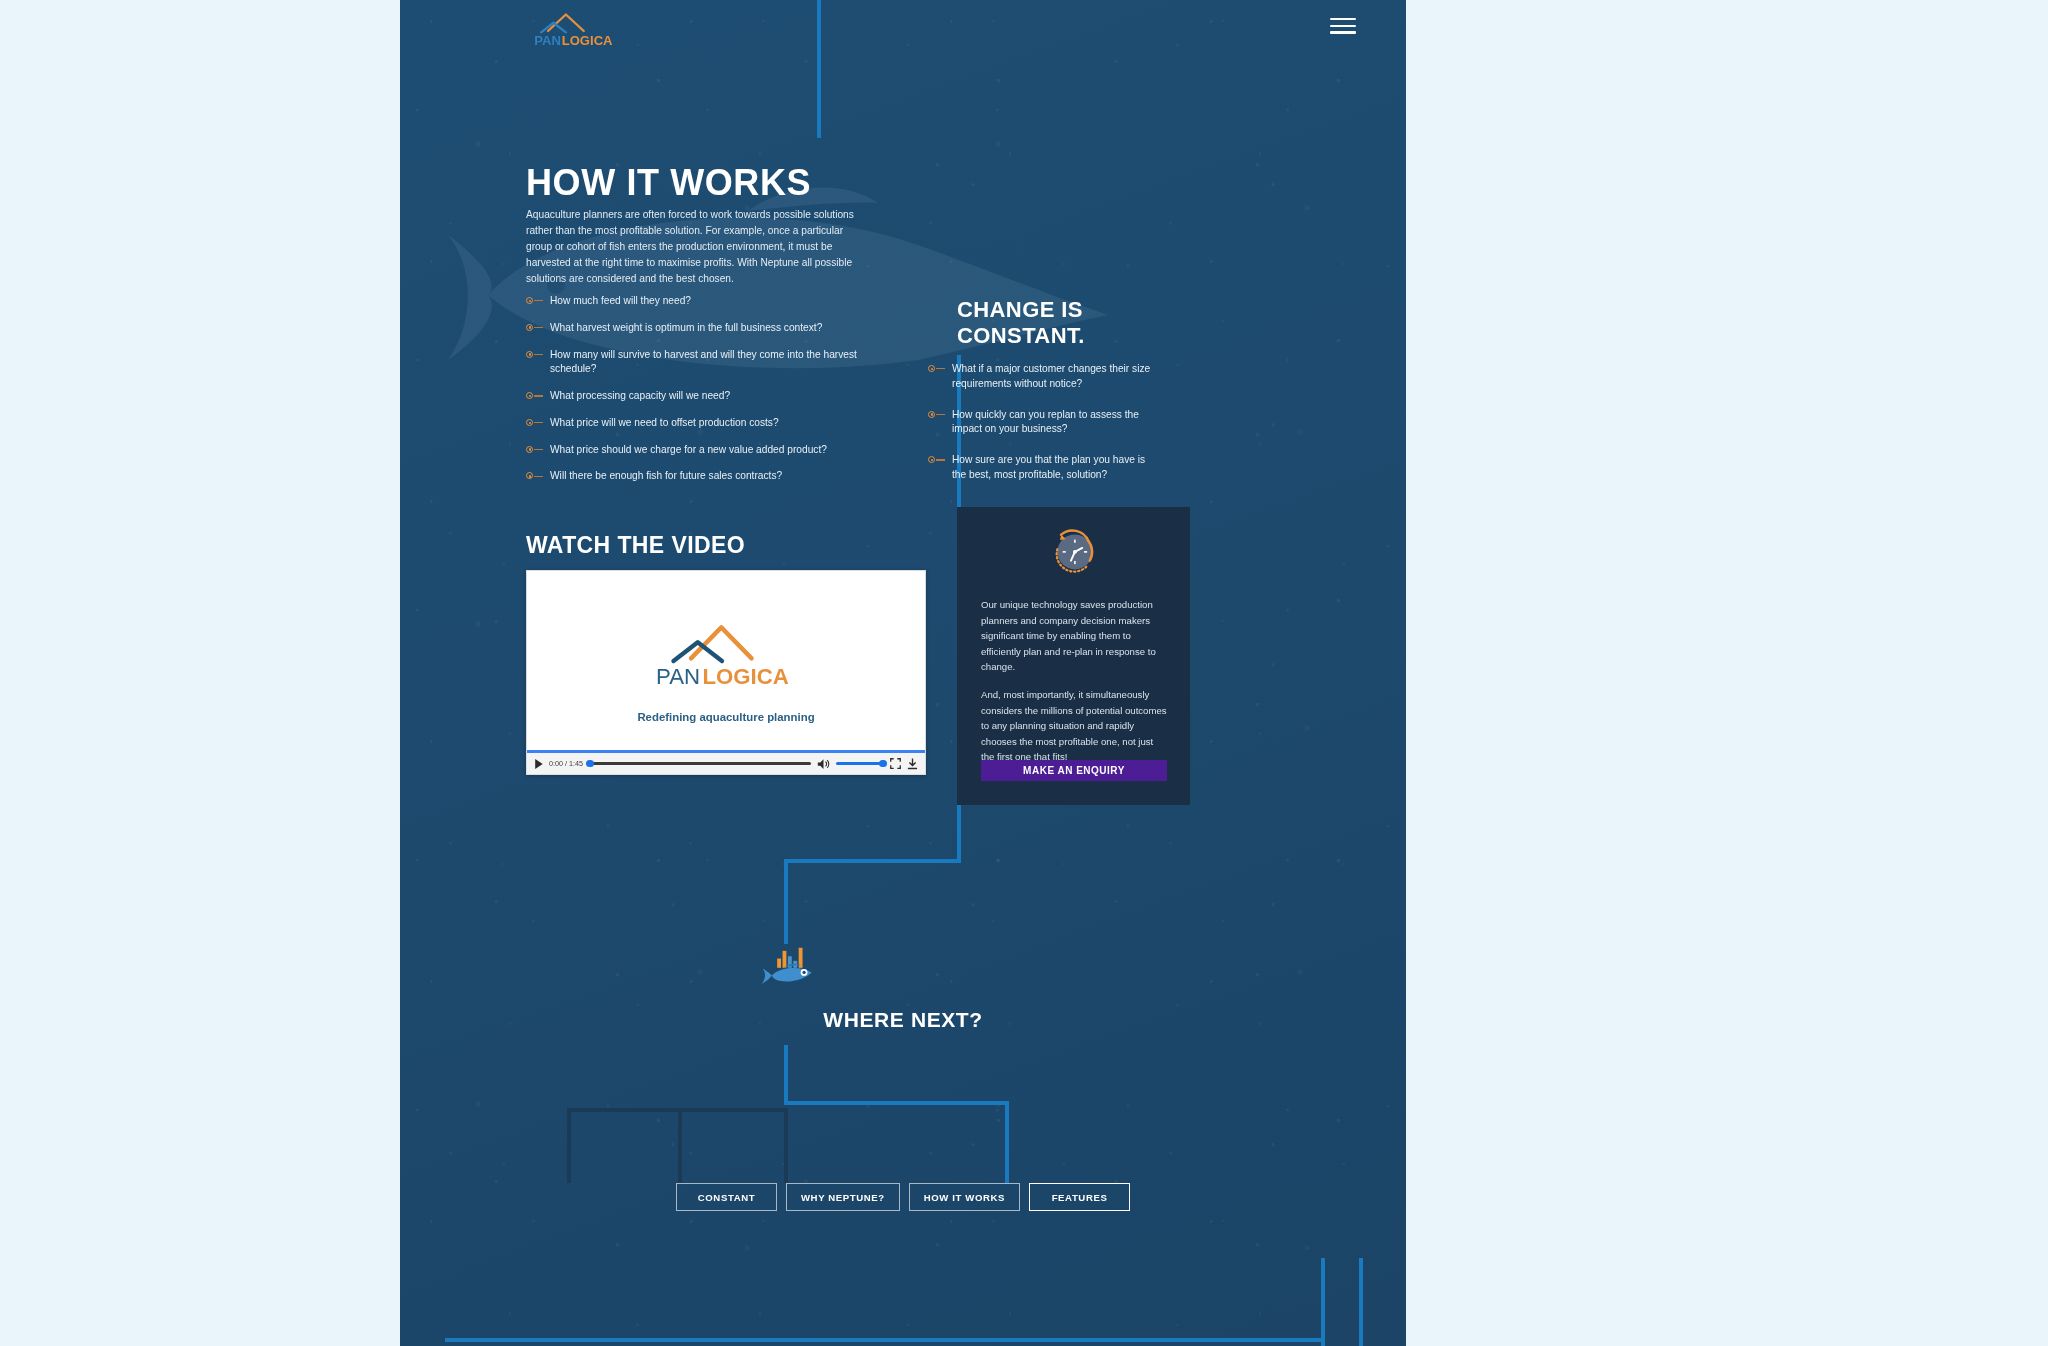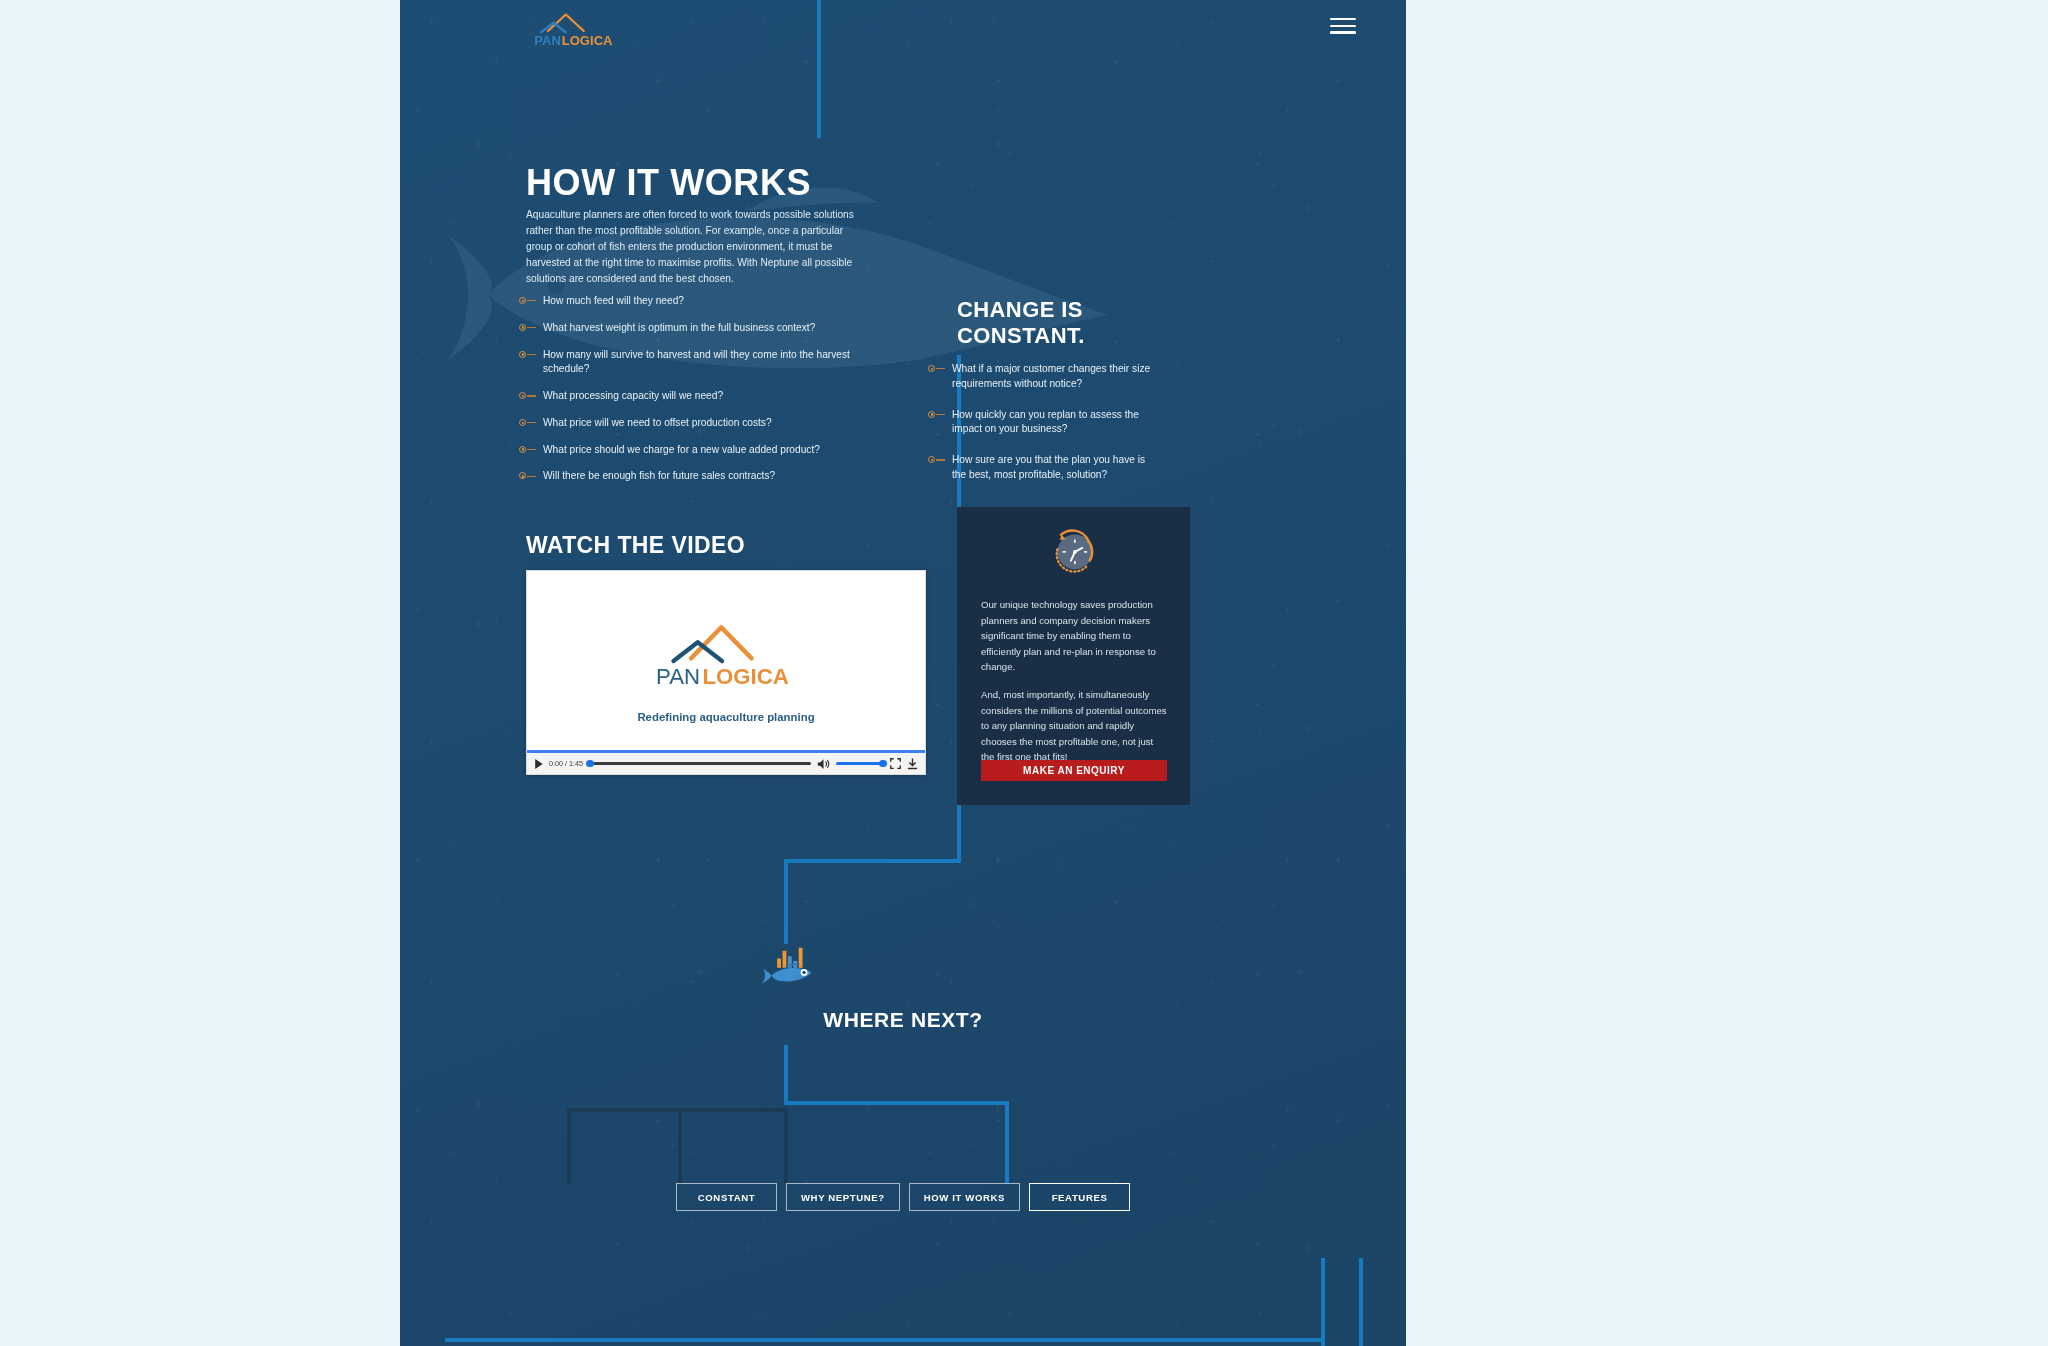--- a/index.html
+++ b/index.html
@@ -119,21 +119,21 @@
 
   
   .card{
     position:absolute; left:557px; top:507px; width:233px; height:298px;
     background:#1a2e45; z-index:4;
   }
   .card-clock{ position:absolute; left:50%; top:16px; transform:translateX(-50%); width:56px; height:56px; }
   .card-p{ position:absolute; left:24px; width:186px; color:#d9e3ec; font-size:9.6px; line-height:1.62; }
   .btn-enquiry{
     position:absolute; left:24px; bottom:24px; width:186px; height:21px;
-    background:#b91c1c; border:none; color:#ffffff;
+    background:#4c1d95; border:none; color:#ffffff;
     font-family:"Liberation Sans", sans-serif;
     font-size:10px; font-weight:bold; letter-spacing:.5px; cursor:pointer;
   }
 
   
   .fish-icon{ position:absolute; left:361px; top:946px; width:60px; height:42px; z-index:4; }
   .where-next{
     position:absolute; left:0; right:0; top:1008px; text-align:center;
     color:#ffffff; font-size:21px; font-weight:bold; letter-spacing:.6px;
   }
@@ -197,21 +197,21 @@
       <div class="hamburger">
         <span></span>
         <span></span>
         <span></span>
       </div>
 
       <h1 class="sec-title" style="left:126px; top:162px;">HOW IT WORKS</h1>
 
       <p class="intro">Aquaculture planners are often forced to work towards possible solutions rather than the most profitable solution. For example, once a particular group or cohort of fish enters the production environment, it must be harvested at the right time to maximise profits. With Neptune all possible solutions are considered and the best chosen.</p>
 
-      <ul class="qlist" style="left:119px; top:294px; width:335px;">
+      <ul class="qlist" style="left:126px; top:294px; width:335px;">
         <li>
           <span class="bullet"></span>
           <span class="dash"></span>
           <span>How much feed will they need?</span>
         </li>
         <li>
           <span class="bullet"></span>
           <span class="dash"></span>
           <span>What harvest weight is optimum in the full business context?</span>
         </li>

